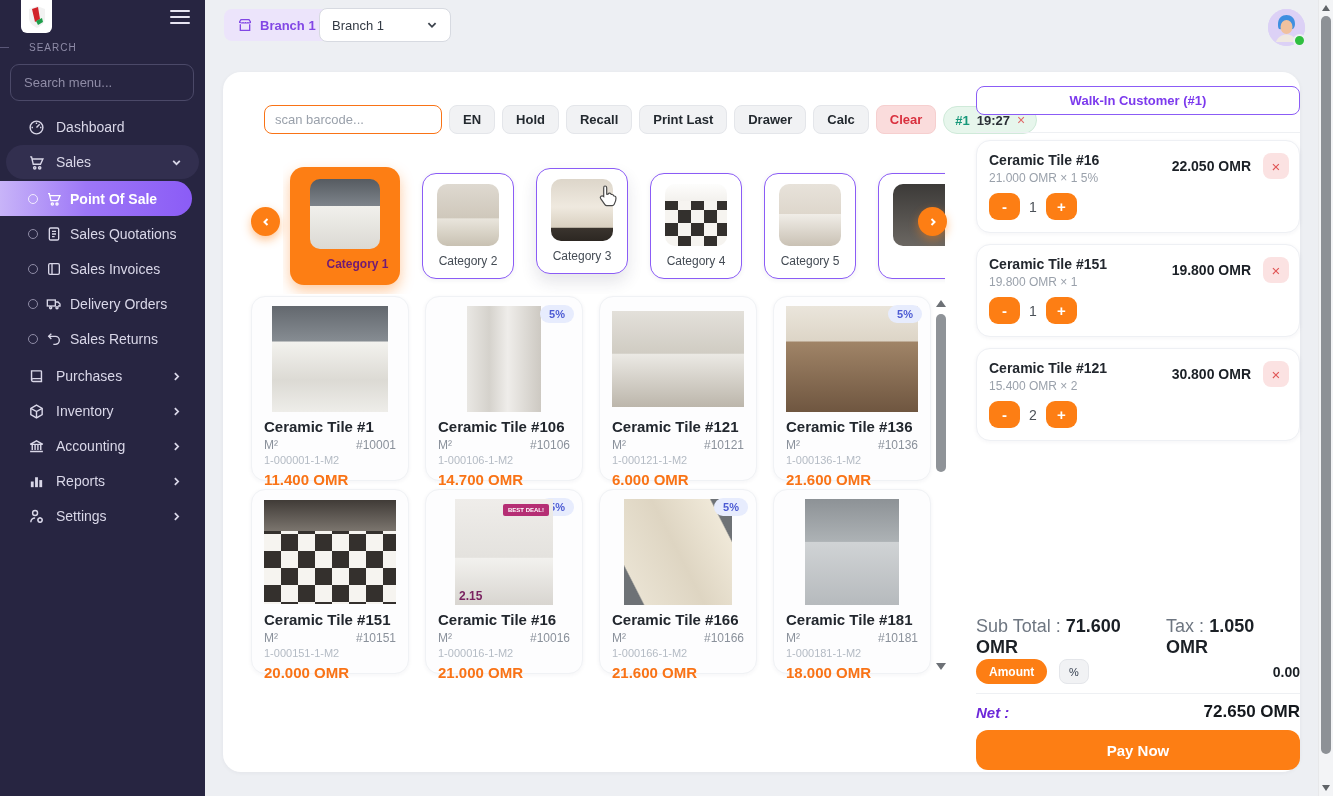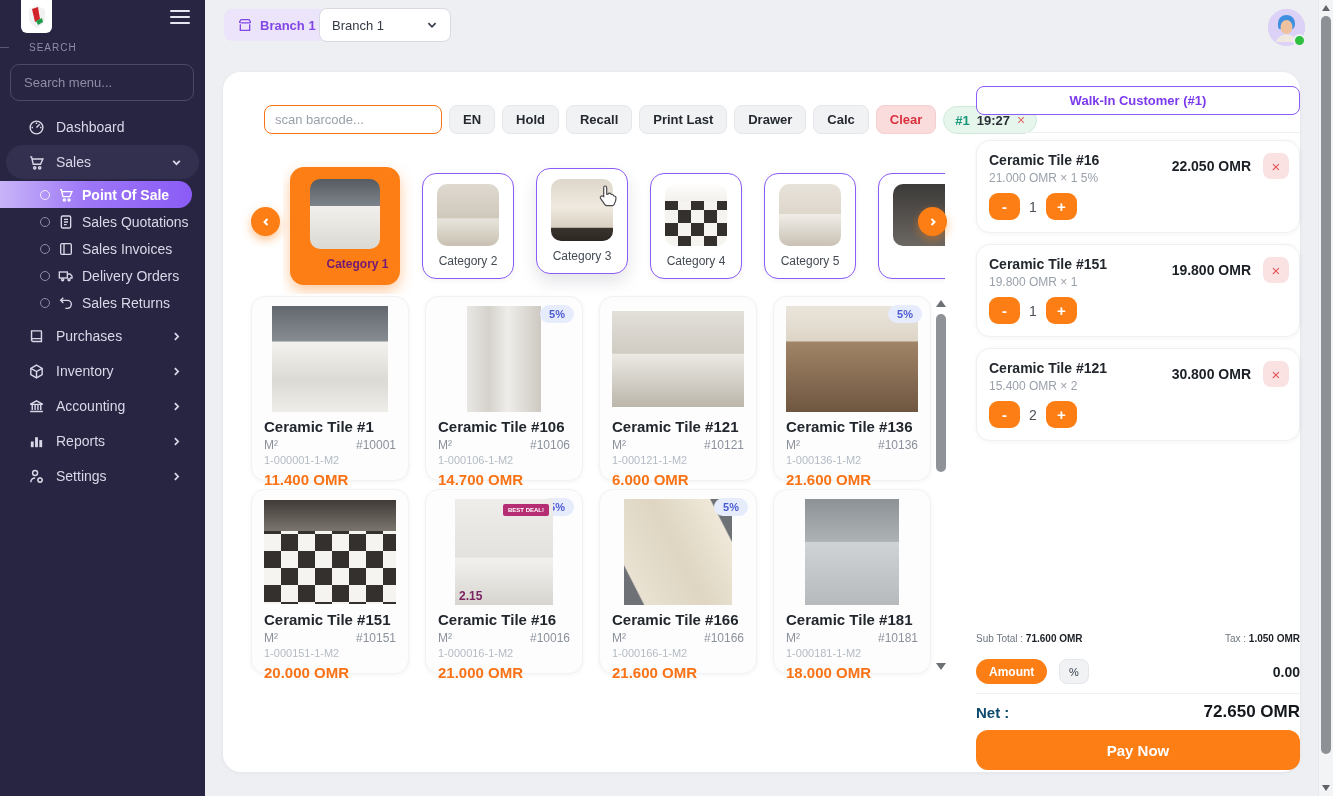--- a/index.html
+++ b/index.html
@@ -15,21 +15,21 @@
   .s-label { position:absolute; left:29px; top:42px; font-size:10px; letter-spacing:1px; color:#8f8ca8; }
   .s-dash { position:absolute; left:0; top:47px; width:9px; height:1px; background:#5a5778; }
   .s-search { position:absolute; left:10px; top:64px; width:184px; height:37px; background:transparent; border:1px solid #4b4968; border-radius:9px; color:#b9b6cf; font-size:13px; padding:0 13px; outline:none; }
   .s-search::placeholder { color:#8f8ca6; }
   .nav { position:absolute; left:0; top:110px; right:0; }
   .mi { display:flex; align-items:center; gap:11px; height:34px; padding:0 14px 0 22px; color:#d9d7e8; font-size:14px; cursor:pointer; margin:0 6px 1px 6px; border-radius:10px; }
   .mi svg { flex:0 0 17px; }
   .mi .grow { flex:1; }
   .mi.parent-open { background:#322f4f; border-radius:18px; }
   .sub { margin:2px 0 3px 0; }
-  .smi { display:flex; align-items:center; gap:8px; height:27px; padding-left:40px; color:#d9d7e8; font-size:14px; cursor:pointer; }
+  .smi { display:flex; align-items:center; gap:8px; height:35px; padding-left:28px; color:#d9d7e8; font-size:14px; cursor:pointer; }
   .smi .ring { width:10px; height:10px; border:1.5px solid #8f8ca6; border-radius:50%; flex:0 0 10px; }
   .smi.active { background:linear-gradient(90deg,#c8b4f8 0%,#9d77f7 45%,#8b5cf6 100%); border-radius:0 20px 20px 0; width:192px; color:#fff; font-weight:bold; }
   .smi.active .ring { border-color:#f2ecff; }
   .chev { width:11px; height:11px; }
 
   
   .badge-branch { position:absolute; left:224px; top:9px; height:32px; display:flex; align-items:center; gap:7px; background:#ece4fb; color:#8247e5; font-size:13px; font-weight:bold; border-radius:8px; padding:0 13px; z-index:2; }
   .sel-branch { position:absolute; left:319px; top:8px; width:132px; height:34px; background:#fff; border:1px solid #d7dae1; border-radius:8px; display:flex; align-items:center; justify-content:space-between; padding:0 12px; font-size:13px; color:#333a44; cursor:pointer; z-index:2; }
   .avatar { position:absolute; left:1268px; top:9px; width:37px; height:37px; border-radius:50%; background:#dcd1f6; cursor:pointer; z-index:2; overflow:visible; }
   .avatar .dot { position:absolute; right:-1px; bottom:-1px; width:13px; height:13px; background:#2fbf3f; border:2px solid #edeff3; border-radius:50%; }
@@ -101,29 +101,29 @@
   .cart-hr { position:absolute; left:0; right:0; top:60px; border-top:1px solid #eef0f3; }
   .citem { position:absolute; left:0; right:0; height:93px; background:#fff; border:1px solid #eef0f4; border-radius:14px; box-shadow:0 1px 4px rgba(40,40,70,.05); padding:11px 12px; }
   .citem .cname { font-size:14px; font-weight:bold; color:#22272e; }
   .citem .cdetail { font-size:12px; color:#9aa1ab; margin-top:3px; }
   .citem .cprice { position:absolute; right:48px; top:17px; font-size:14px; font-weight:bold; color:#1b2026; }
   .citem .cdel { position:absolute; right:10px; top:12px; width:26px; height:26px; background:#fbe2e2; color:#e05555; border-radius:8px; display:flex; align-items:center; justify-content:center; font-size:15px; cursor:pointer; }
   .qtyrow { display:flex; align-items:center; gap:9px; margin-top:8px; }
   .qbtn { width:31px; height:27px; background:#fd7e14; color:#fff; border:none; border-radius:9px; font-size:15px; font-weight:bold; cursor:pointer; line-height:1; }
   .qnum { font-size:14px; color:#4b5158; }
   .sumrow { position:absolute; left:0; right:0; display:flex; justify-content:space-between; align-items:center; }
-  .sum-sub { bottom:128px; font-size:10px; color:#6e7681; }
+  .sum-sub { bottom:114px; font-size:18px; color:#6e7681; }
   .sum-sub b { color:#1b2026; }
   .sum-amt { bottom:88px;justify-content:space-between; }
   .btn-amount { height:25px; background:#fd7e14; border:none; border-radius:13px; color:#fff; font-size:12px; font-weight:bold; padding:0 13px; cursor:pointer; }
   .btn-pct { height:25px; width:30px; background:#f1f2f4; border:1px solid #e4e6ea; border-radius:8px; font-size:11px; color:#374151; cursor:pointer; margin-left:7px; }
   .disc-val { font-size:14px; font-weight:bold; color:#1b2026; }
   .sum-hr { position:absolute; left:0; right:0; bottom:78px; border-top:1px solid #eef0f3; }
   .sum-net { bottom:50px; }
-  .net-l { font-size:15px; font-weight:bold; color:#0c4a6e; }
+  .net-l { font-size:15px; font-weight:bold; color:#6d28d9;font-style:italic; }
   .net-v { font-size:17px; font-weight:bold; color:#14181d; }
   .paybtn { position:absolute; left:0; right:0; bottom:2px; height:40px; background:#fd7e14; border:none; border-radius:12px; color:#fff; font-size:15px; font-weight:bold; cursor:pointer; }
 
   
   .vscroll { position:absolute; right:0; top:0; width:15px; height:796px; background:#f3f4f6; border-left:1px solid #e7e8ea; z-index:9; }
   .vscroll .tri { position:absolute; left:3px; width:0; height:0; border-left:4px solid transparent; border-right:4px solid transparent; }
   .vscroll .tri.up { top:5px; border-bottom:6px solid #606468; }
   .vscroll .tri.down { bottom:5px; border-top:6px solid #606468; }
   .vscroll .thumb { position:absolute; left:2px; top:16px; width:10px; height:738px; background:#8d9196; border-radius:6px; }
 

